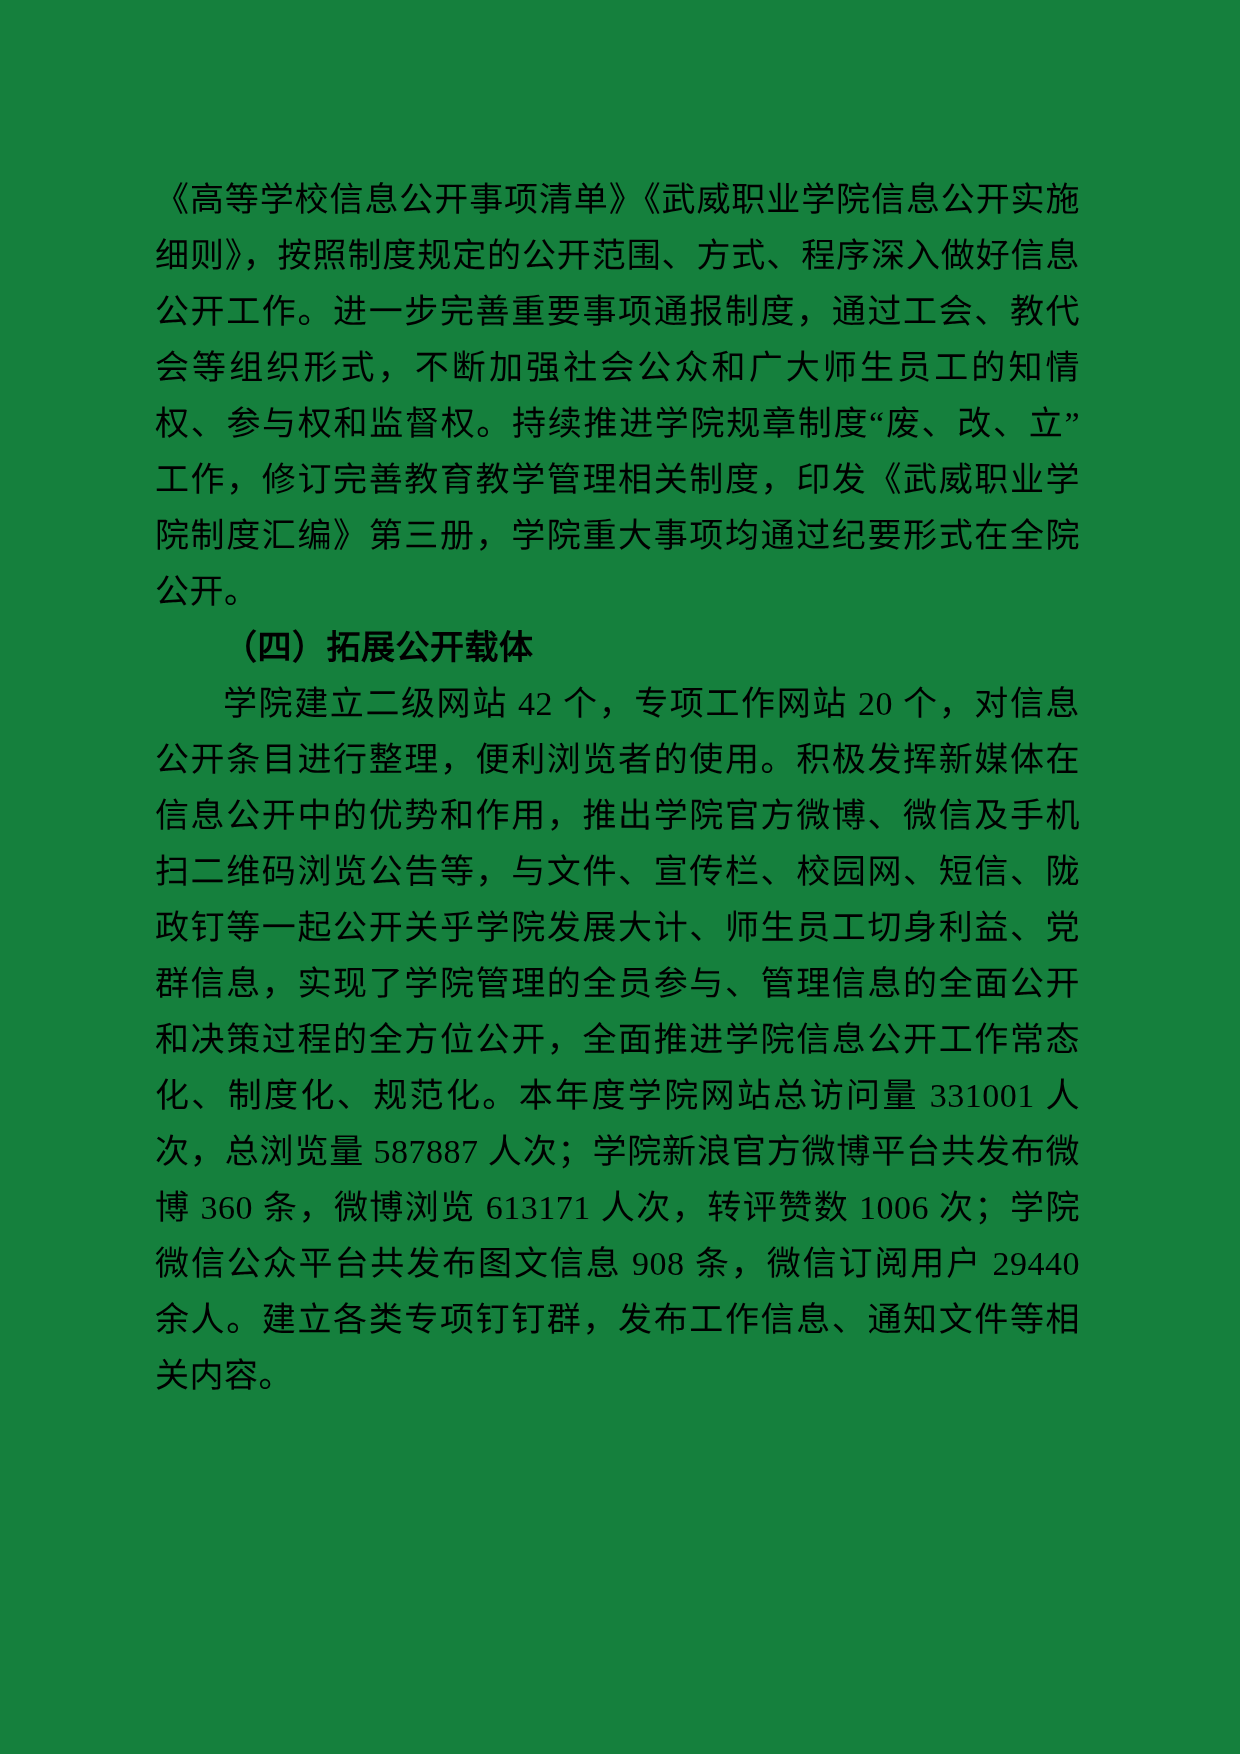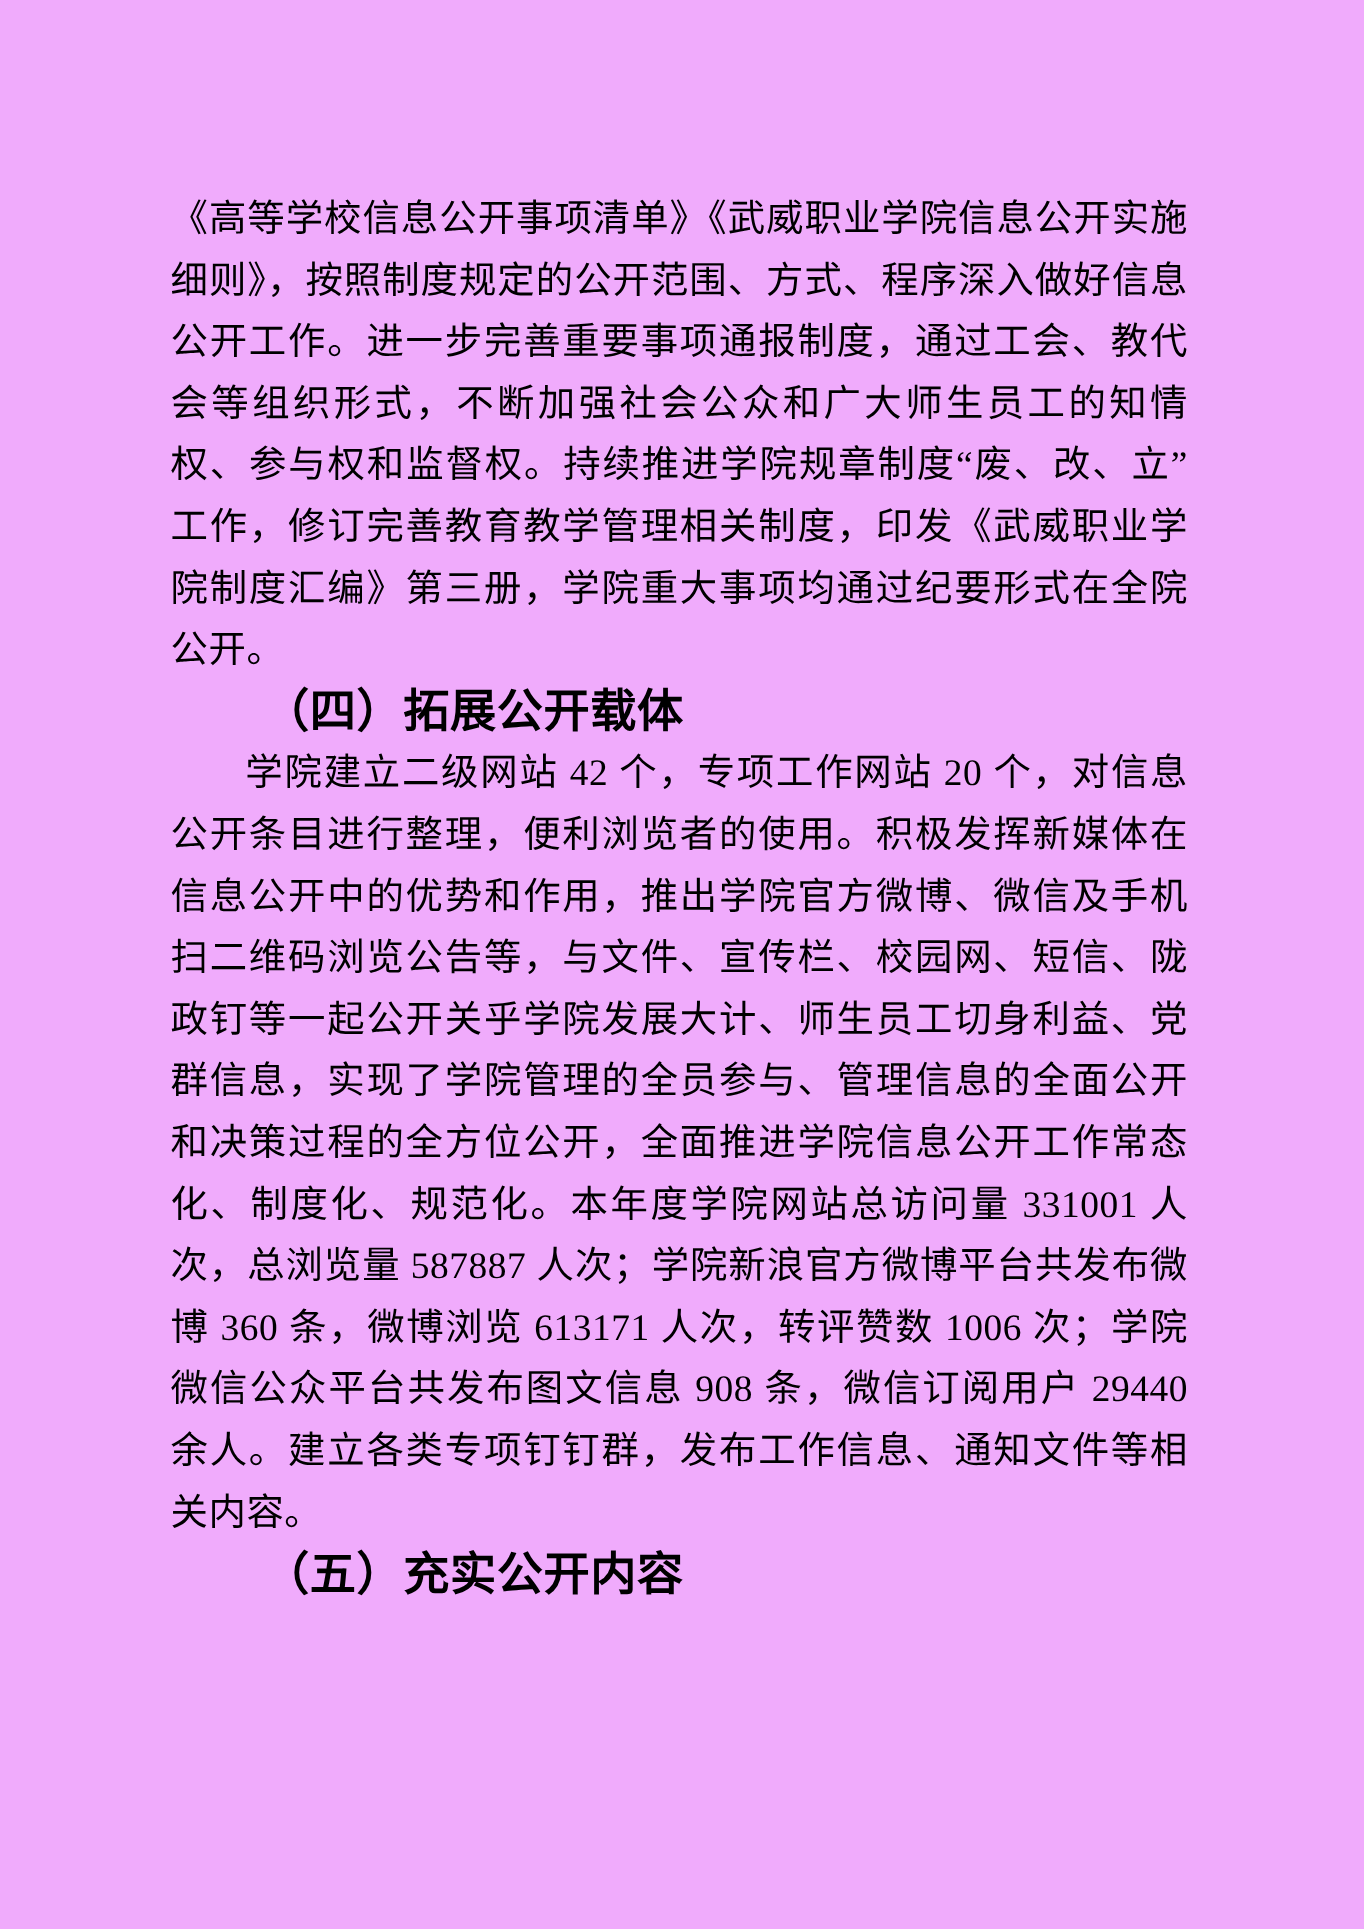--- a/index.html
+++ b/index.html
@@ -6,21 +6,21 @@
 
   html, body {
     background: #ffffff;
   }
 
   .page {
     position: relative;
     width: 1240px;
     height: 1754px;
     margin: 0 auto;
-    background: #f0abfc;
+    background: #15803d;
     overflow: hidden;
     font-family: "Liberation Serif", "DejaVu Serif", serif;
     color: #000000;
   }
 
   .content {
     position: absolute;
     top: 172px;
     left: 155px;
     width: 925px;
@@ -32,38 +32,37 @@
     text-align: justify;
     letter-spacing: 0.5px;
     color: #000000;
   }
 
   .para.indent {
     text-indent: 2em;
   }
 
   .heading {
-    font-size: 42px;
+    font-size: 34px;
     line-height: 56px;
     font-weight: bold;
     text-indent: 2em;
     text-align: left;
     letter-spacing: 0.5px;
     color: #000000;
   }
 </style>
 </head>
 <body>
 
 <div class="page">
   <div class="content">
 
     <p class="para">《高等学校信息公开事项清单》《武威职业学院信息公开实施细则》，按照制度规定的公开范围、方式、程序深入做好信息公开工作。进一步完善重要事项通报制度，通过工会、教代会等组织形式，不断加强社会公众和广大师生员工的知情权、参与权和监督权。持续推进学院规章制度“废、改、立”工作，修订完善教育教学管理相关制度，印发《武威职业学院制度汇编》第三册，学院重大事项均通过纪要形式在全院公开。</p>
 
     <p class="heading">（四）拓展公开载体</p>
 
     <p class="para indent">学院建立二级网站 42 个，专项工作网站 20 个，对信息公开条目进行整理，便利浏览者的使用。积极发挥新媒体在信息公开中的优势和作用，推出学院官方微博、微信及手机扫二维码浏览公告等，与文件、宣传栏、校园网、短信、陇政钉等一起公开关乎学院发展大计、师生员工切身利益、党群信息，实现了学院管理的全员参与、管理信息的全面公开和决策过程的全方位公开，全面推进学院信息公开工作常态化、制度化、规范化。本年度学院网站总访问量 331001 人次，总浏览量 587887 人次；学院新浪官方微博平台共发布微博 360 条，微博浏览 613171 人次，转评赞数 1006 次；学院微信公众平台共发布图文信息 908 条，微信订阅用户 29440 余人。建立各类专项钉钉群，发布工作信息、通知文件等相关内容。</p>
 
-    <p class="heading">（五）充实公开内容</p>
 
 
   </div>
 </div>
 
 </body></html>

